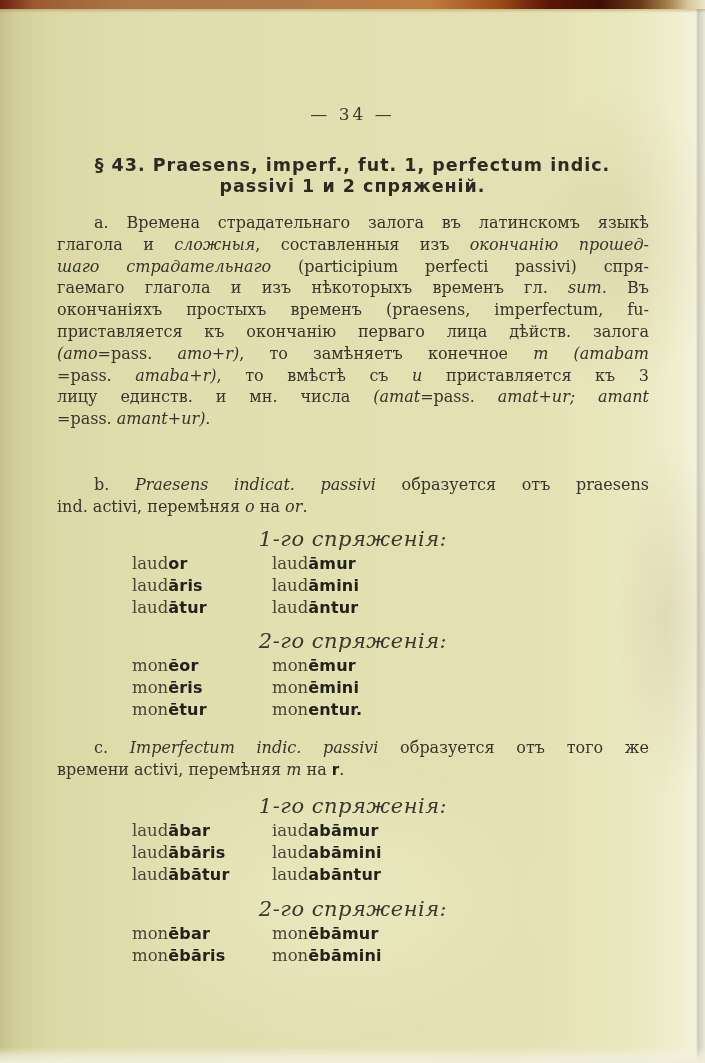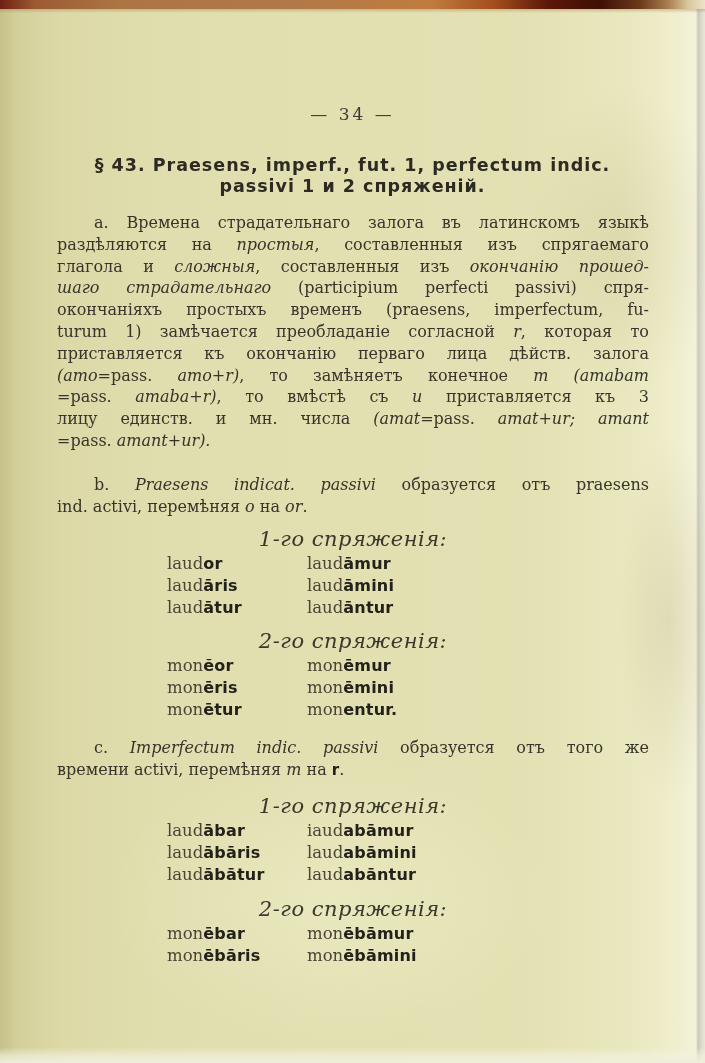--- a/index.html
+++ b/index.html
@@ -50,21 +50,21 @@
   .bd{font-weight:bold;font-family:"DejaVu Sans",sans-serif;font-size:15px;color:#23211b;}
   .ctable{position:absolute;left:57px;width:592px;}
   #table-1{top:527px;}
   #table-2{top:629px;}
   #table-3{top:794px;}
   #table-4{top:897px;}
   .ctitle{
     text-align:center;font-style:italic;font-size:21px;line-height:24px;
     margin-bottom:2px;color:#3a372d;letter-spacing:0.5px;
   }
-  .crow{margin-left:110px;line-height:21.8px;white-space:nowrap;}
+  .crow{margin-left:75px;line-height:21.8px;white-space:nowrap;}
   .cell{display:inline-block;}
   .cell.c1{width:140px;}
   .stem{font-family:"DejaVu Serif",serif;font-size:16.5px;color:#494436;}
   .end{
     font-family:"DejaVu Sans",sans-serif;font-weight:bold;font-size:16px;
     color:#23211b;letter-spacing:0.2px;
   }
 </style>
 </head>
 <body>
@@ -76,25 +76,24 @@
 
   <div class="pagenum">— 34 —</div>
 
   <div class="heading">
     <div>§ 43. Praesens, imperf., fut. 1, perfectum indic.</div>
     <div>passivi 1 и 2 спряженій.</div>
   </div>
 
   <div class="para" id="para-a">
       <div class="pline first"><span>a. Времена страдательнаго залога въ латинскомъ языкѣ</span></div>
-      <div class="pline"><span>раздѣляются на </span><span class="it">простыя</span><span>, составленныя изъ спрягаемаго</span></div>
       <div class="pline"><span>глагола и </span><span class="it">сложныя</span><span>, составленныя изъ </span><span class="it">окончанію прошед-</span></div>
       <div class="pline"><span class="it">шаго страдательнаго</span><span> (participium perfecti passivi) спря-</span></div>
+      <div class="pline"><span>гаемаго глагола и изъ нѣкоторыхъ временъ гл. </span><span class="it">sum</span><span>. Въ</span></div>
       <div class="pline"><span>окончаніяхъ простыхъ временъ (praesens, imperfectum, fu-</span></div>
-      <div class="pline"><span>turum 1) замѣчается преобладаніе согласной </span><span class="it">r</span><span>, которая то</span></div>
       <div class="pline"><span>приставляется къ окончанію перваго лица дѣйств. залога</span></div>
       <div class="pline"><span class="it">(amo</span><span>=pass. </span><span class="it">amo+r)</span><span>, то замѣняетъ конечное </span><span class="it">m</span><span> </span><span class="it">(amabam</span></div>
       <div class="pline"><span>=pass. </span><span class="it">amaba+r)</span><span>, то вмѣстѣ съ </span><span class="it">u</span><span> приставляется къ 3</span></div>
       <div class="pline"><span>лицу единств. и мн. числа </span><span class="it">(amat</span><span>=pass. </span><span class="it">amat+ur; amant</span></div>
       <div class="pline last"><span>=pass. </span><span class="it">amant+ur).</span></div>
     </div>
   <div class="para" id="para-b">
       <div class="pline first"><span>b. </span><span class="it">Praesens indicat. passivi</span><span> образуется отъ praesens</span></div>
       <div class="pline last"><span>ind. activi, перемѣняя </span><span class="it">o</span><span> на </span><span class="it">or</span><span>.</span></div>
     </div>

